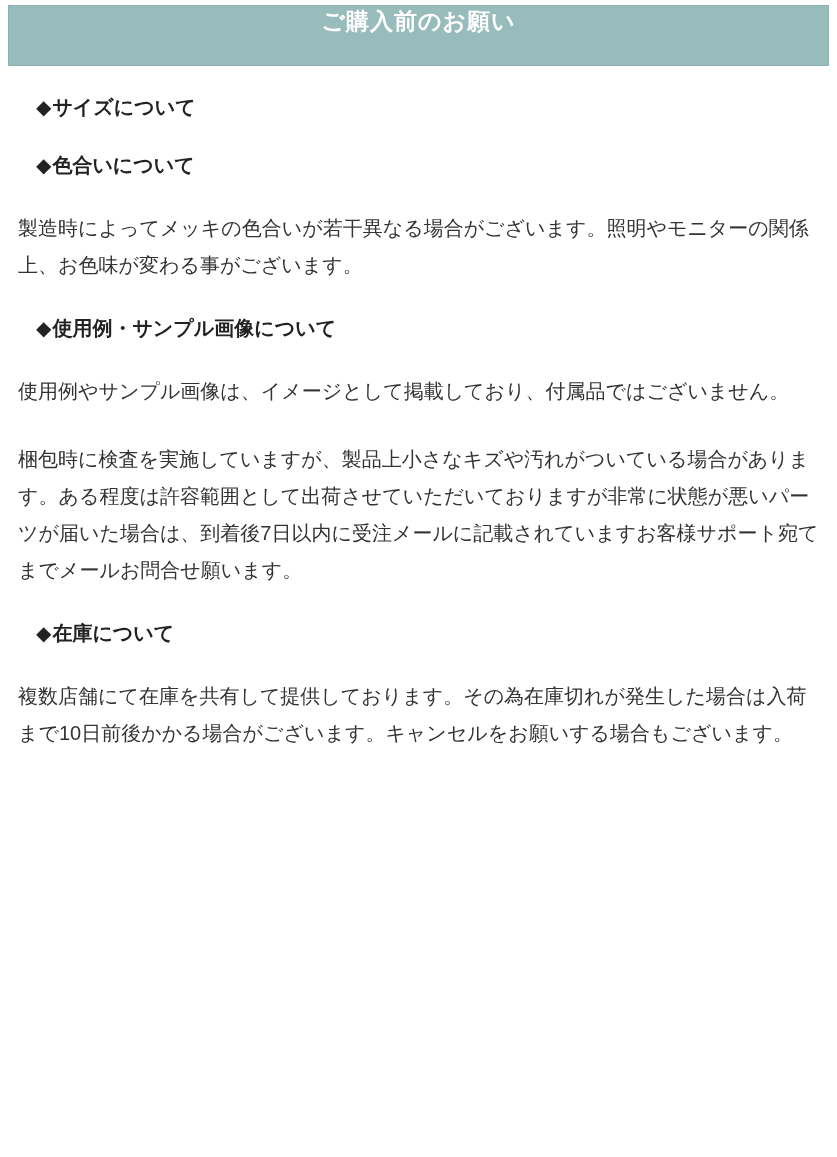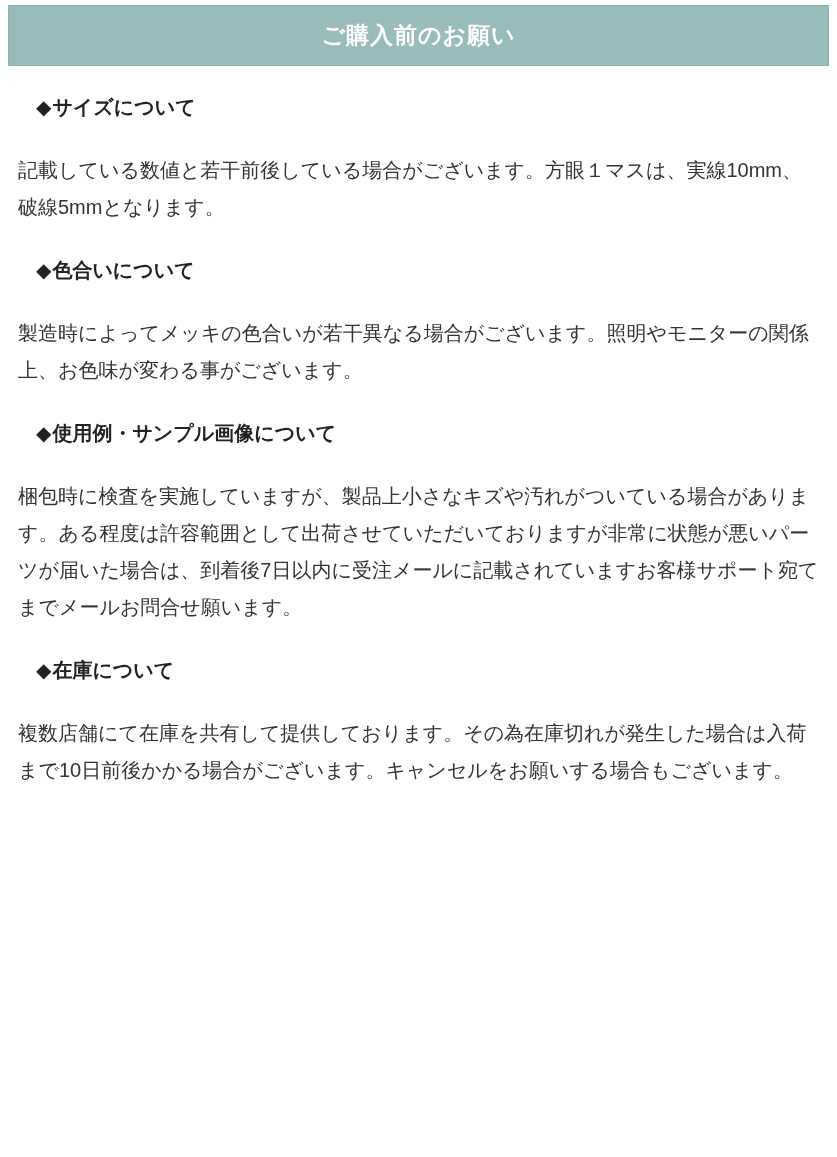--- a/index.html
+++ b/index.html
@@ -18,21 +18,20 @@
     box-sizing: border-box;
     background: #ffffff;
   }
   .header-band {
     margin: 5px 8px 0 8px;
     height: 61px;
     background: var(--header-bg, #98bcbb);
     border: 1px solid var(--header-border, #8ab0af);
     box-sizing: border-box;
     display: flex;
-    align-items: center;
     justify-content: center;
   }
   .page-title {
     margin: 0;
     font-size: 23px;
     font-weight: bold;
     color: var(--header-text, #ffffff);
     letter-spacing: 1px;
   }
   .content {
@@ -64,30 +63,30 @@
 <div class="page">
 
   <div class="header-band">
     <h1 class="page-title">ご購入前のお願い</h1>
   </div>
 
   <div class="content">
 
     <div class="section">
       <h2 class="sec-heading"><span class="bullet">◆</span><span>サイズについて</span></h2>
-      <p class="sec-body">記載している数値と若干前後している場合がございます。方眼１マスは、実線10mm、破線5mmとなります。</p>
     </div>
 
     <div class="section">
       <h2 class="sec-heading"><span class="bullet">◆</span><span>色合いについて</span></h2>
       <p class="sec-body">製造時によってメッキの色合いが若干異なる場合がございます。照明やモニターの関係上、お色味が変わる事がございます。</p>
     </div>
 
     <div class="section">
       <h2 class="sec-heading"><span class="bullet">◆</span><span>使用例・サンプル画像について</span></h2>
+      <p class="sec-body">使用例やサンプル画像は、イメージとして掲載しており、付属品ではございません。</p>
     </div>
 
     <div class="section">
       <p class="sec-body">梱包時に検査を実施していますが、製品上小さなキズや汚れがついている場合があります。ある程度は許容範囲として出荷させていただいておりますが非常に状態が悪いパーツが届いた場合は、到着後7日以内に受注メールに記載されていますお客様サポート宛てまでメールお問合せ願います。</p>
     </div>
 
     <div class="section">
       <h2 class="sec-heading"><span class="bullet">◆</span><span>在庫について</span></h2>
       <p class="sec-body">複数店舗にて在庫を共有して提供しております。その為在庫切れが発生した場合は入荷まで10日前後かかる場合がございます。キャンセルをお願いする場合もございます。</p>
     </div>

